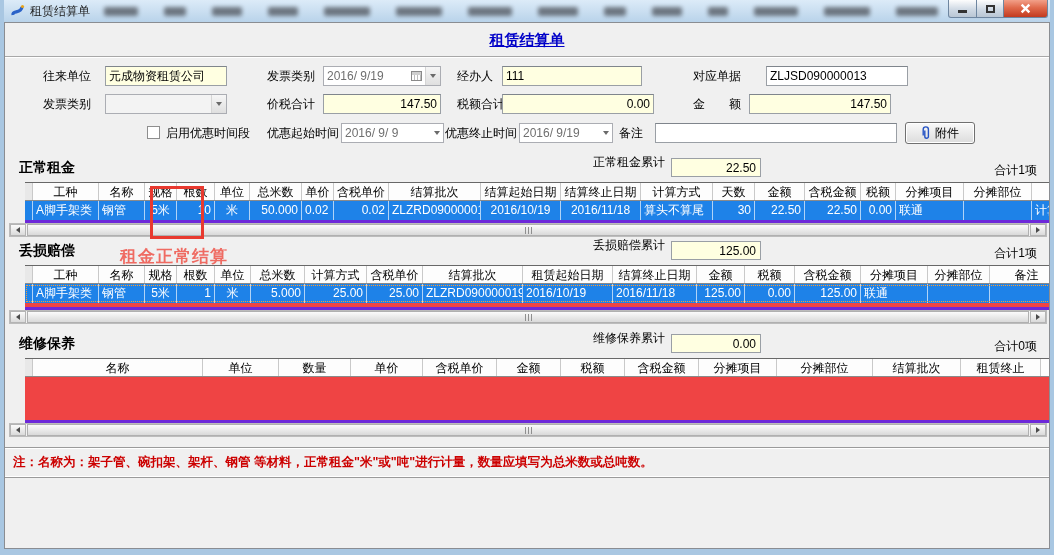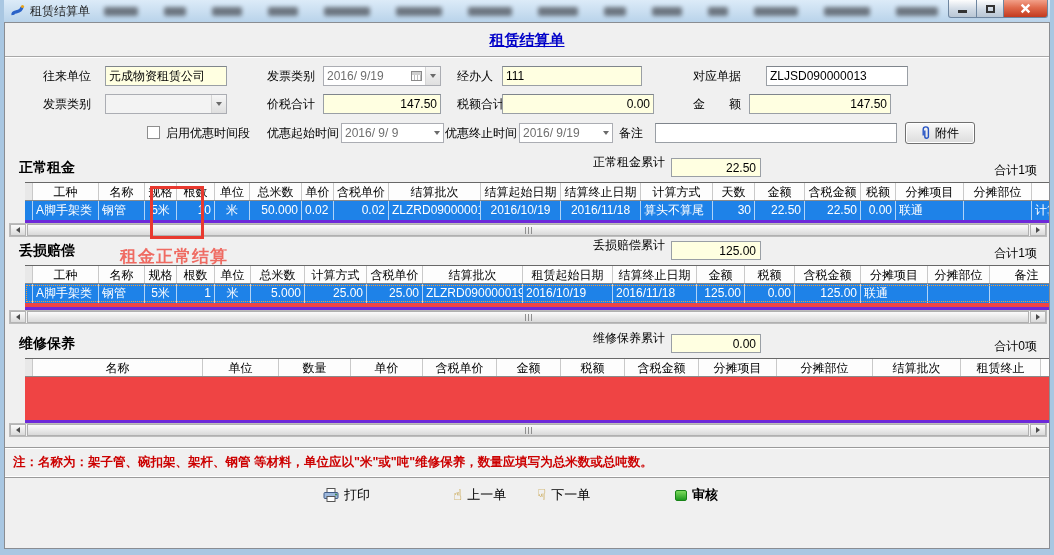--- a/index.html
+++ b/index.html
@@ -376,42 +376,19 @@
           <span class="grip"></span>
           <span class="grip"></span>
         </span>
       <span class="sb-btn">
           <span class="tri-right"></span>
         </span>
     </div>
 
     <div class="gap10"></div>
 
-    <div class="note">注：名称为：架子管、碗扣架、架杆、钢管 等材料，单位应以"米"或"吨"维修保养，数量应填写为总米数或总吨数。</div>
-
-    <div class="footer">
-      <div class="foot-btn" style="left:318px">
-        <svg width="16" height="14" viewBox="0 0 16 14">
-          <rect x="4" y="0.5" width="8" height="4" fill="#fff" stroke="#555" stroke-width="1"></rect>
-          <rect x="1" y="4.5" width="14" height="6" rx="1" fill="#9db8dc" stroke="#3f5a85" stroke-width="1"></rect>
-          <rect x="4" y="8.5" width="8" height="5" fill="#fff" stroke="#555" stroke-width="1"></rect>
-          <circle cx="13" cy="6.5" r="0.9" fill="#2e7d32"></circle>
-        </svg>
-        <span>打印</span>
-      </div>
-      <div class="foot-btn" style="left:448px">
-        <span class="hand">☝</span>
-        <span>上一单</span>
-      </div>
-      <div class="foot-btn" style="left:532px">
-        <span class="hand">☟</span>
-        <span>下一单</span>
-      </div>
-      <div class="foot-btn audit" style="left:670px">
-        <span class="audit-icon"></span>
-        <span>审核</span>
-      </div>
-    </div>
+    <div class="note">注：名称为：架子管、碗扣架、架杆、钢管 等材料，正常租金"米"或"吨"进行计量，数量应填写为总米数或总吨数。</div>
+
   </div>
 
   <div class="anno-box"></div>
   <div class="anno-text">租金正常结算</div>
 </div>
 
 </body></html>

